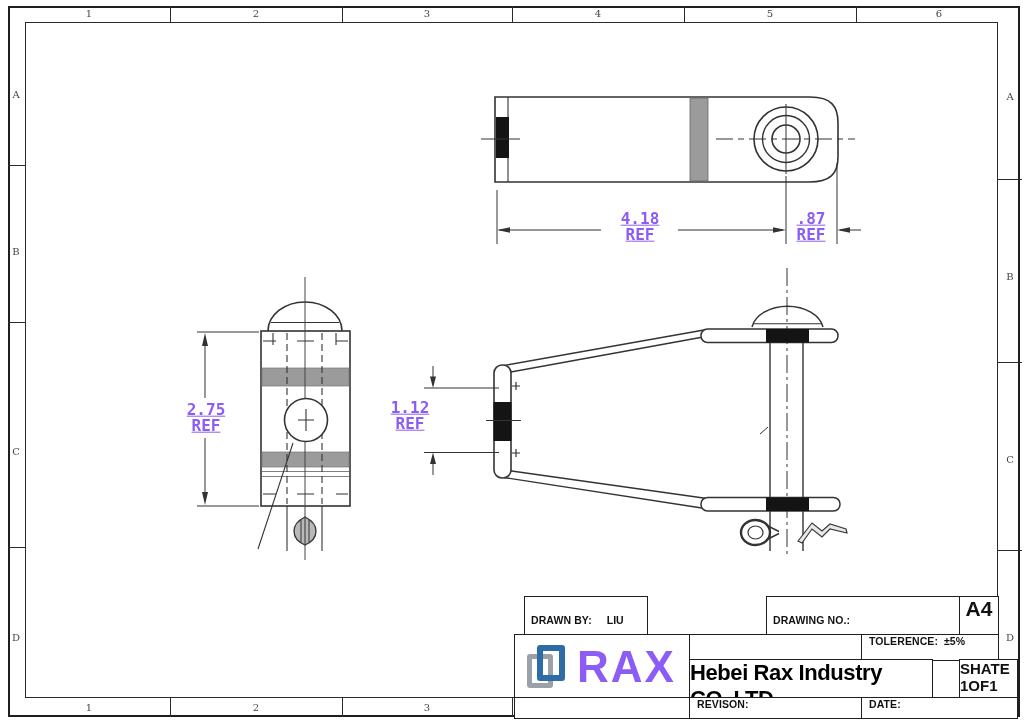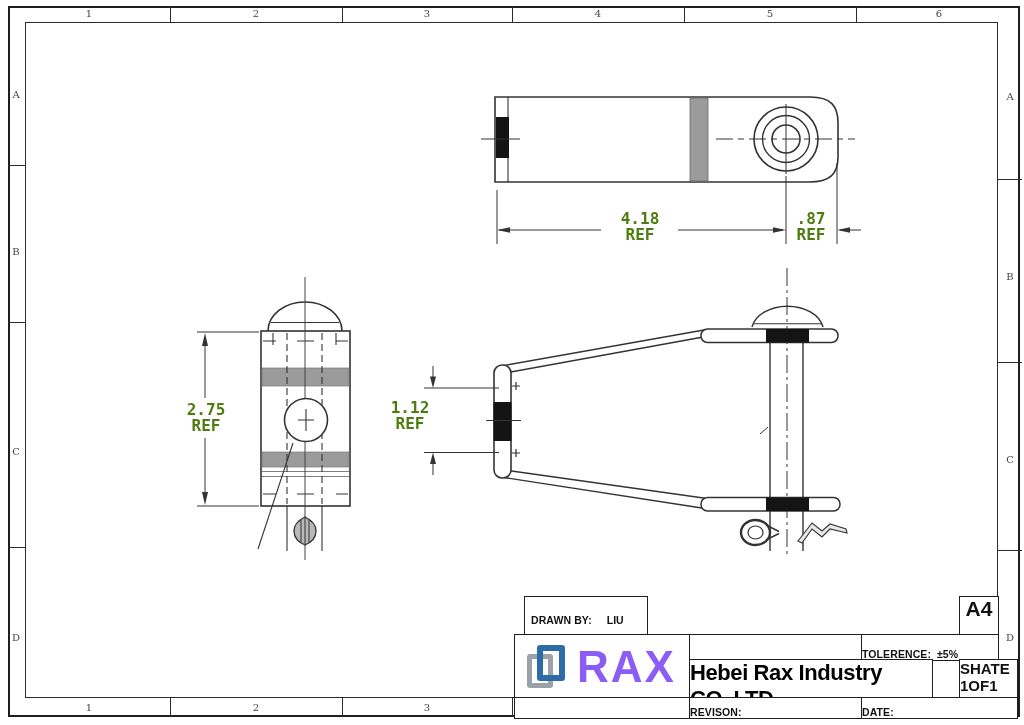--- a/index.html
+++ b/index.html
@@ -8,26 +8,26 @@
   .abs{position:absolute;}
   
   .outer-border{left:8px;top:6px;width:1012px;height:711px;border:2px solid #1f1f1f;box-sizing:border-box;}
   .inner-frame{left:25px;top:22px;width:973px;height:676px;border:1.6px solid #2b2b2b;box-sizing:border-box;}
   .vline{width:1.4px;background:#2b2b2b;}
   .hline{height:1.4px;background:#2b2b2b;}
   
   .zl{transform:translate(-50%,-50%);font-family:"DejaVu Serif",serif;font-size:10px;color:#444;line-height:10px;}
   
   .dim{transform:translate(-50%,-50%);text-align:center;
-       font-family:"DejaVu Sans Mono",monospace;font-weight:700;font-size:16px;color:#4d7c0f;line-height:1.02;}
+       font-family:"DejaVu Sans Mono",monospace;font-weight:700;font-size:16px;color:#8b5cf6;line-height:1.02;text-decoration:underline;}
   .dim span{display:block;background:#fff;padding:0 2px;}
   
   .tb-cell{background:#fff;border:1.6px solid #1f1f1f;box-sizing:border-box;font-size:10.5px;font-weight:700;color:#111;z-index:5;}
   .tb-top{padding:17px 0 0 6px;margin-left:10px;}
-  .tb-mid{display:flex;align-items:flex-end;}
+  .tb-mid{display:flex;align-items:flex-start;padding-left:7px;}
   .tb-center{display:flex;align-items:flex-start;justify-content:center;}
   .tb-label{letter-spacing:0.1px;}
   .tb-value{margin-left:12px;}
   .company{font-size:22px;font-weight:700;letter-spacing:-0.4px;color:#000;}
   .paper{font-size:21px;font-weight:700;}
   .sheetno{font-size:15px;}
   
   .logo-cell{display:flex;align-items:center;padding-left:12px;}
   .logo-icon{position:relative;width:46px;height:50px;flex:0 0 auto;}
   .logo-sq{position:absolute;box-sizing:border-box;border-radius:3px;}
@@ -199,20 +199,23 @@
   </div>
   <div class="abs dim" style="left:410px;top:416px;">
     <span>1.12</span>
     <span>REF</span>
   </div>
 
   <div class="abs tb-cell tb-top" style="left:514px;top:596px;width:124px;height:40px;">
     <span class="tb-label">DRAWN BY:</span>
     <span class="tb-value">LIU</span>
   </div>
+  <div class="abs tb-cell tb-top" style="left:756px;top:596px;width:205px;height:40px;">
+    <span class="tb-label">DRAWING NO.:</span>
+  </div>
   <div class="abs tb-cell tb-center paper" style="left:959px;top:596px;width:40px;height:40px;">
     <span>A4</span>
   </div>
 
   <div class="abs tb-cell logo-cell" style="left:514px;top:634px;width:177px;height:65px;">
     <span class="logo-icon">
       <span class="logo-sq gray"></span>
       <span class="logo-sq blue"></span>
     </span>
     <span class="logo-text">RAX</span>

